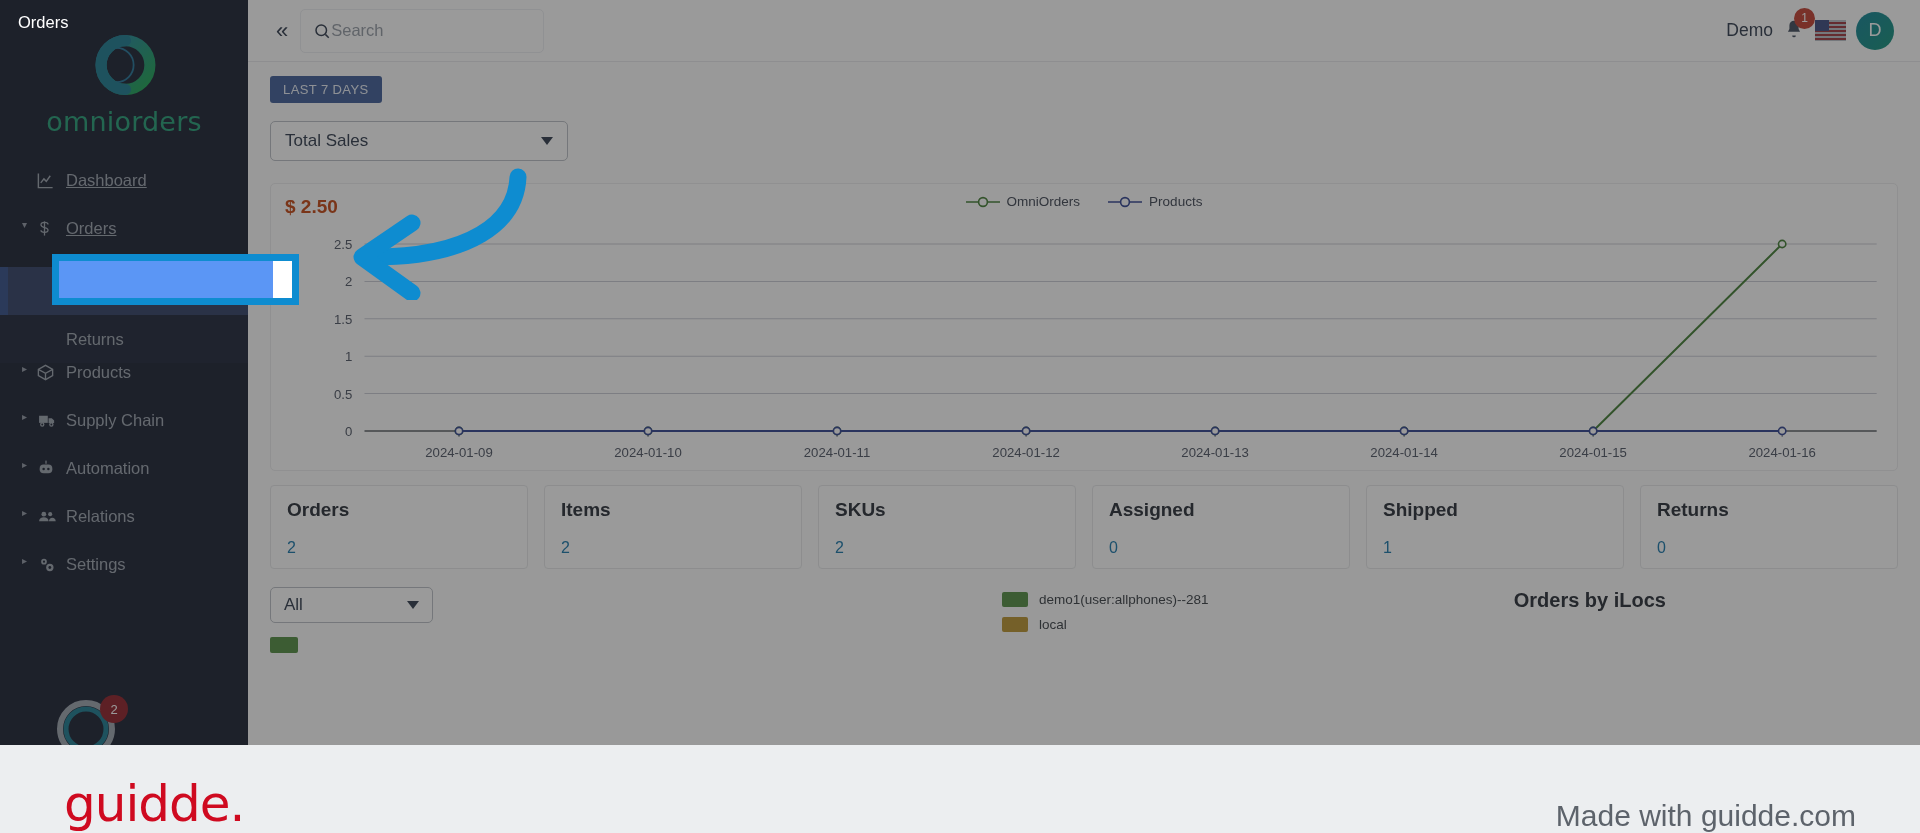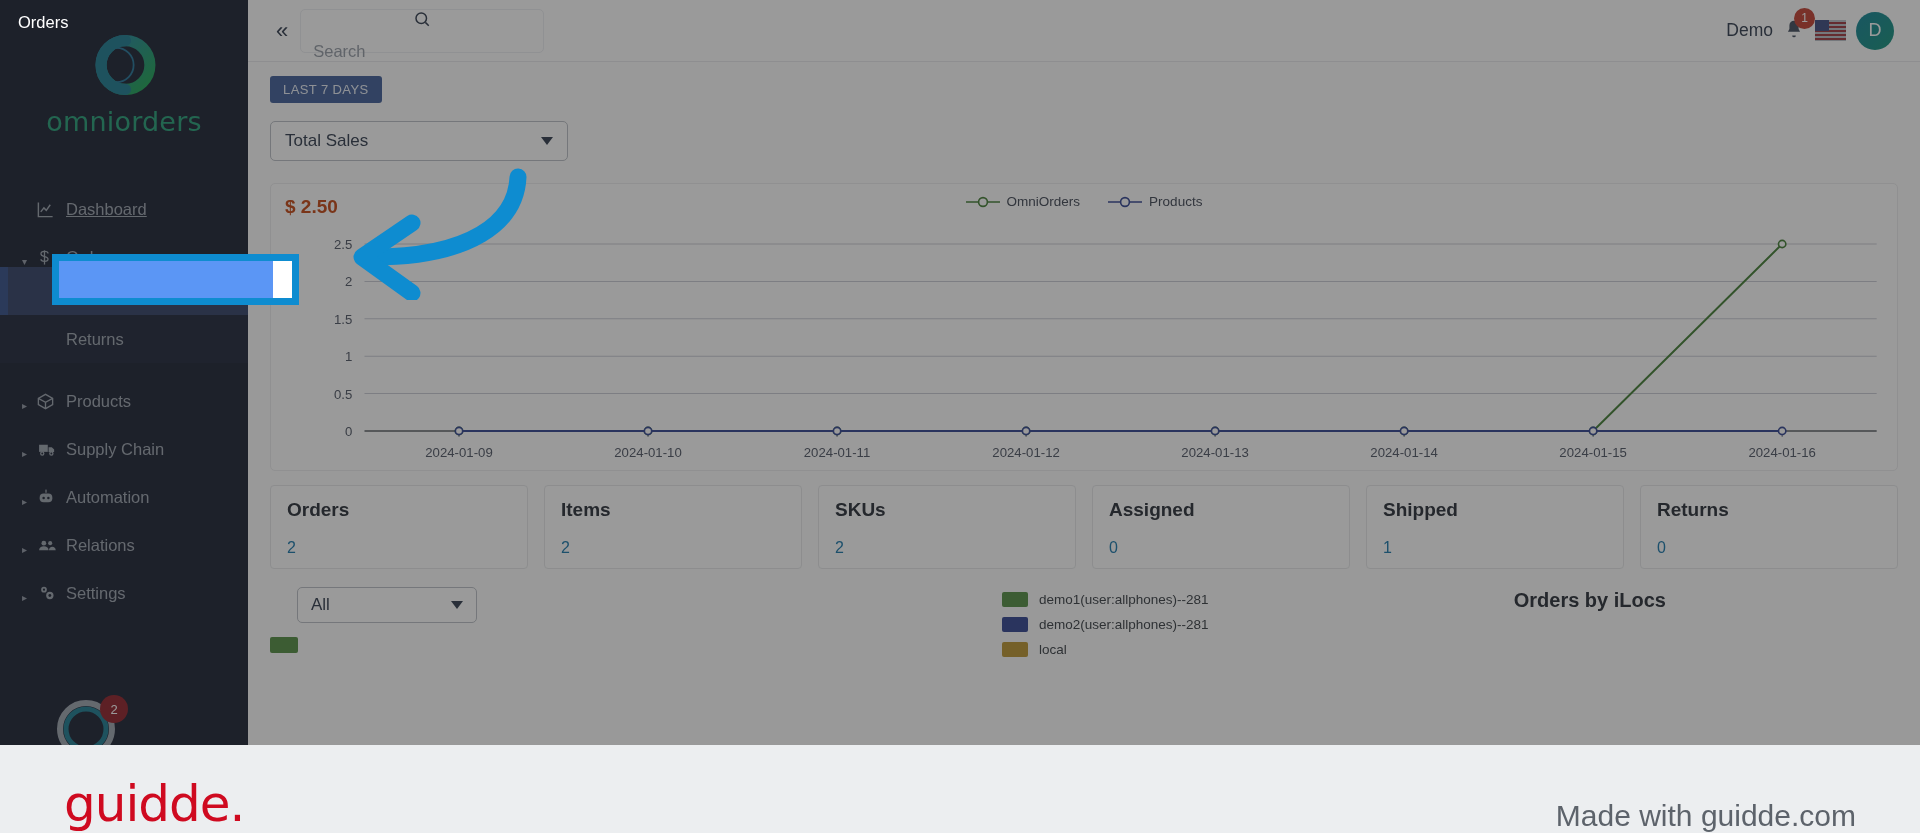--- a/index.html
+++ b/index.html
@@ -24,21 +24,21 @@
   }
   .logo-wrap { padding: 28px 0 10px 0; text-align: center; }
   .logo-mark { width: 74px; height: 74px; margin: 0 auto; display: block; }
   .logo-text {
     display: block; text-align: center; margin-top: 4px;
     font-size: 27px; color: #1f9e74; letter-spacing: .2px;
     font-family: "DejaVu Sans", sans-serif; font-weight: 400;
   }
   .nav { margin-top: 24px; }
   .nav-row {
-    display: flex; align-items: flex-end; height: 48px;
+    display: flex; align-items: flex-start; height: 48px;
     padding-left: 22px; color: #9aa2ad; font-size: 16.5px; cursor: pointer;
   }
   .nav-row .caret {
     width: 14px; font-size: 10px; color: #8e96a2; flex: 0 0 14px;
   }
   .nav-row .nicon {
     width: 30px; flex: 0 0 30px; display: flex; align-items: center;
     justify-content: flex-start; color: #9aa2ad;
   }
   .nav-row .nlabel { white-space: nowrap; }
@@ -73,23 +73,23 @@
   }
   .topbar {
     height: 62px; background: #fff; display: flex; align-items: center;
     padding: 0 26px 0 16px; border-bottom: 1px solid #e9e9ec;
   }
   .collapse-btn {
     font-size: 22px; color: #2b3648; padding: 0 12px; cursor: pointer;
     line-height: 1;
   }
   .search-box {
-    display: flex; align-items: center; gap: 14px;
+    display: flex; align-items: center; gap: 0;
     width: 244px; height: 44px; border: 1px solid #eceef1; border-radius: 5px;
-    padding: 0 12px; background: #fff; flex-direction: column;
+    padding: 0 12px; background: #fff;
   }
   .search-box svg { flex: 0 0 18px; }
   .search-input {
     border: 0; outline: none; font-size: 16.5px; color: #2b3648;
     background: transparent; width: 100%;
     font-family: "Liberation Sans", sans-serif;
   }
   .search-input::placeholder { color: #9299a3; }
   .top-right {
     margin-left: auto; display: flex; align-items: center; gap: 10px;
@@ -148,24 +148,23 @@
   .stat-card {
     flex: 1; height: 84px; background: #fff; border: 1px solid #e6e7e9;
     border-radius: 4px; padding: 13px 16px;
   }
   .stat-title { font-size: 19px; font-weight: bold; color: #222831; }
   .stat-val { margin-top: 18px; font-size: 16px; color: #1273a8; }
 
   .lower-row { margin-top: 18px; display: flex; }
   .lower-left { width: 700px; }
   .all-select {
-    width: 180px; height: 36px; border: 1px solid #b9bdc4; border-radius: 5px;
+    width: 163px; height: 36px; border: 1px solid #b9bdc4; border-radius: 5px;
     background: #fff; display: flex; align-items: center; padding: 0 13px;
     cursor: pointer;
-    margin-left: 27px;
   }
   .all-select .sel-val { font-size: 17px; color: #2b3648; }
   .all-select .sel-arrow {
     margin-left: auto; width: 0; height: 0;
     border-left: 6px solid transparent; border-right: 6px solid transparent;
     border-top: 8px solid #2b3648;
   }
   .green-stub {
     margin-top: 14px; width: 28px; height: 16px; background: #4f8a3d;
     border-radius: 2px;
@@ -503,24 +502,20 @@
             <div class="green-stub"></div>
           </div>
 
           <div class="lower-right">
             <div class="ilocs-title">Orders by iLocs</div>
             <div class="ilegend-item">
               <span class="ilegend-sw" style="background:#4f8a3d"></span>
               <span class="ilegend-label">demo1(user:allphones)--281</span>
             </div>
             <div class="ilegend-item">
-              <span class="ilegend-sw" style="background:#2c3f8f"></span>
-              <span class="ilegend-label">demo2(user:allphones)--281</span>
-            </div>
-            <div class="ilegend-item">
               <span class="ilegend-sw" style="background:#b9922a"></span>
               <span class="ilegend-label">local</span>
             </div>
           </div>
         </div>
 
       </div>
     </main>
   </div>
 

